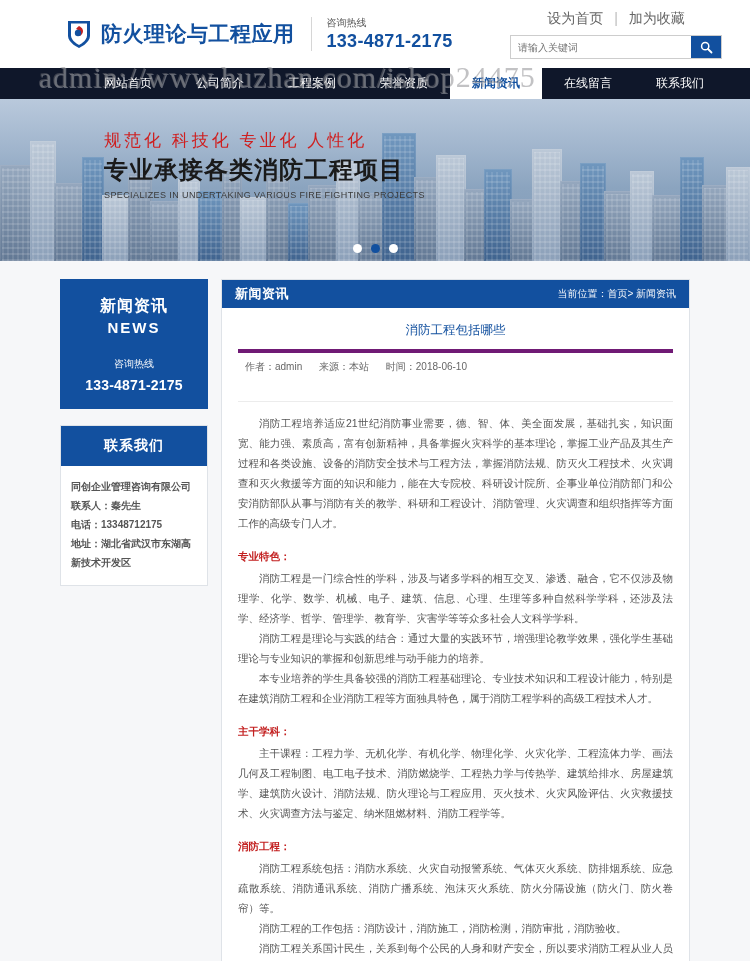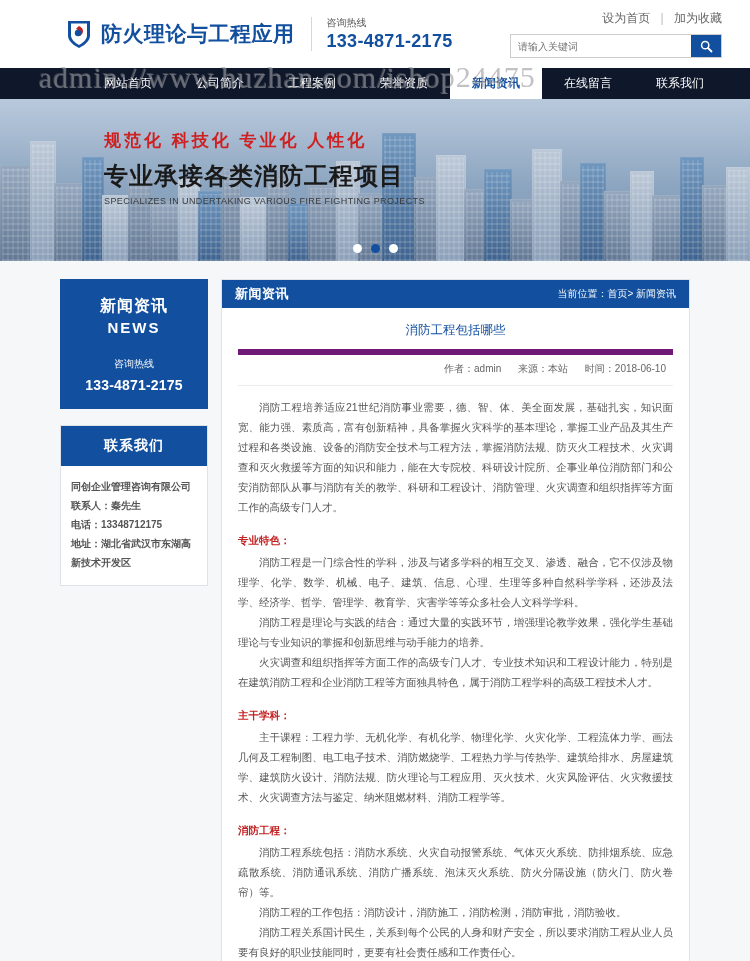--- a/index.html
+++ b/index.html
@@ -13,21 +13,21 @@
 
   
   .header { height: 68px; background: #ffffff; position: relative; display: flex; align-items: center; }
   .logo-zone { display: flex; align-items: center; padding-left: 64px; }
   .logo-mark { width: 30px; height: 32px; position: relative; margin-right: 7px; }
   .logo-name { font-size: 21px; font-weight: bold; color: #12509f; letter-spacing: .5px; white-space: nowrap; }
   .divider-v { width: 1px; height: 34px; background: #d6d6d6; margin: 0 15px 0 16px; }
   .hotline-label { font-size: 10px; color: #555; line-height: 14px; }
   .hotline-num { font-size: 18px; color: #12509f; font-weight: bold; line-height: 22px; letter-spacing: .3px; }
   .header-right { position: absolute; right: 28px; top: 10px; width: 212px; }
-  .top-links { text-align: right; font-size: 12px; color: #666; margin-bottom: 7px; }
+  .top-links { text-align: center; font-size: 14px; color: #666; margin-bottom: 7px; }
   .top-links span { cursor: pointer; }
   .top-links .sep { margin: 0 7px; color: #bbb; }
   .search-box { display: flex; height: 24px; border: 1px solid #cdcdcd; background: #fff; }
   .search-box input {
     flex: 1; border: none; outline: none; padding: 0 7px;
     font-size: 10px; color: #666; font-family: "Liberation Sans", sans-serif;
   }
   .search-btn { width: 30px; background: #12509f; display: flex; align-items: center; justify-content: center; cursor: pointer; }
 
   
@@ -63,21 +63,21 @@
     box-shadow: inset 0 0 0 1px rgba(255,255,255,.08);
   }
   .bld.blue { background: linear-gradient(180deg, rgba(110,150,190,.95) 0%, rgba(60,96,140,.95) 100%); }
   .bld.lite { background: linear-gradient(180deg, rgba(190,202,216,.95) 0%, rgba(140,160,185,.95) 100%); }
   .bld::after {
     content: ""; position: absolute; inset: 3px 2px 0 2px;
     background-image: repeating-linear-gradient(0deg, rgba(255,255,255,.13) 0 2px, transparent 2px 6px),
                       repeating-linear-gradient(90deg, rgba(255,255,255,.10) 0 2px, transparent 2px 5px);
   }
   .banner-text { position: absolute; left: 104px; top: 30px; z-index: 2; }
-  .bt-line1 { font-size: 17px; font-weight: bold; color: #cf1f1f; letter-spacing: 3px; margin-bottom: 8px; white-space: nowrap; }
+  .bt-line1 { font-size: 17px; font-weight: normal; color: #cf1f1f; letter-spacing: 3px; margin-bottom: 2px; white-space: nowrap; }
   .bt-line2 { font-size: 24px; font-weight: bold; color: #1a1a1a; letter-spacing: 1px; white-space: nowrap; }
   .bt-line3 { font-size: 9px; color: #3a3a3a; letter-spacing: .4px; margin-top: 4px; white-space: nowrap; }
   .dots { position: absolute; left: 0; right: 0; bottom: 8px; display: flex; justify-content: center; gap: 9px; z-index: 3; }
   .dot { width: 9px; height: 9px; border-radius: 50%; background: #ffffff; cursor: pointer; }
   .dot.active { background: #12509f; }
 
   
   .main-wrap { background: #f6f7f9; padding: 18px 0 24px 0; min-height: 555px; }
   .container { width: 630px; margin: 0 auto; display: flex; align-items: flex-start; gap: 13px; }
 
@@ -96,22 +96,22 @@
   .content { flex: 1; background: #fff; border: 1px solid #dfe3e8; }
   .content-head {
     background: #12509f; color: #fff; height: 28px; display: flex; align-items: center;
     justify-content: space-between; padding: 0 13px;
   }
   .ch-title { font-size: 13px; font-weight: bold; letter-spacing: .5px; }
   .ch-crumb { font-size: 10px; opacity: .96; }
   .article { padding: 14px 16px 10px 16px; }
   .art-title { text-align: center; font-size: 12.5px; color: #12509f; padding-bottom: 10px; }
   .art-meta {
-    text-align: right; font-size: 10px; color: #666;
-    padding: 7px 0 9px 0; border-top: 6px solid #701a75; border-bottom: 1px solid #ececec;
+    text-align: left; font-size: 10px; color: #666;
+    padding: 7px 0 27px 0; border-top: 4px solid #701a75; border-bottom: 1px solid #ececec;
   }
   .art-meta span { margin: 0 7px; }
   .art-body { padding-top: 11px; }
   .art-body p { font-size: 10.5px; color: #555; line-height: 20px; text-indent: 21px; text-align: justify; }
   .art-body p.h { color: #c32020; font-weight: bold; text-indent: 0; margin-top: 13px; margin-bottom: 2px; }
 </style>
 </head>
 <body>
 
 <div class="header">
@@ -242,21 +242,21 @@
         <div class="art-meta">
           <span>作者：admin</span>
           <span>来源：本站</span>
           <span>时间：2018-06-10</span>
         </div>
         <div class="art-body" id="article-body">
             <p class="">消防工程培养适应21世纪消防事业需要，德、智、体、美全面发展，基础扎实，知识面宽、能力强、素质高，富有创新精神，具备掌握火灾科学的基本理论，掌握工业产品及其生产过程和各类设施、设备的消防安全技术与工程方法，掌握消防法规、防灭火工程技术、火灾调查和灭火救援等方面的知识和能力，能在大专院校、科研设计院所、企事业单位消防部门和公安消防部队从事与消防有关的教学、科研和工程设计、消防管理、火灾调查和组织指挥等方面工作的高级专门人才。</p>
             <p class="h">专业特色：</p>
             <p class="">消防工程是一门综合性的学科，涉及与诸多学科的相互交叉、渗透、融合，它不仅涉及物理学、化学、数学、机械、电子、建筑、信息、心理、生理等多种自然科学学科，还涉及法学、经济学、哲学、管理学、教育学、灾害学等等众多社会人文科学学科。</p>
             <p class="">消防工程是理论与实践的结合：通过大量的实践环节，增强理论教学效果，强化学生基础理论与专业知识的掌握和创新思维与动手能力的培养。</p>
-            <p class="">火灾调查和组织指挥等方面工作的高级专门人才、专业技术知识和工程设计能力，特别是在建筑消防工程和企业消防工程等方面独具特色，属于消防工程学科的高级工程技术人才。</p>
+            <p class="">本专业培养的学生具备较强的消防工程基础理论、专业技术知识和工程设计能力，特别是在建筑消防工程和企业消防工程等方面独具特色，属于消防工程学科的高级工程技术人才。</p>
             <p class="h">主干学科：</p>
             <p class="">主干课程：工程力学、无机化学、有机化学、物理化学、火灾化学、工程流体力学、画法几何及工程制图、电工电子技术、消防燃烧学、工程热力学与传热学、建筑给排水、房屋建筑学、建筑防火设计、消防法规、防火理论与工程应用、灭火技术、火灾风险评估、火灾救援技术、火灾调查方法与鉴定、纳米阻燃材料、消防工程学等。</p>
             <p class="h">消防工程：</p>
             <p class="">消防工程系统包括：消防水系统、火灾自动报警系统、气体灭火系统、防排烟系统、应急疏散系统、消防通讯系统、消防广播系统、泡沫灭火系统、防火分隔设施（防火门、防火卷帘）等。</p>
             <p class="">消防工程的工作包括：消防设计，消防施工，消防检测，消防审批，消防验收。</p>
             <p class="">消防工程关系国计民生，关系到每个公民的人身和财产安全，所以要求消防工程从业人员要有良好的职业技能同时，更要有社会责任感和工作责任心。</p>
           </div>
 
       </div>
     </div>

